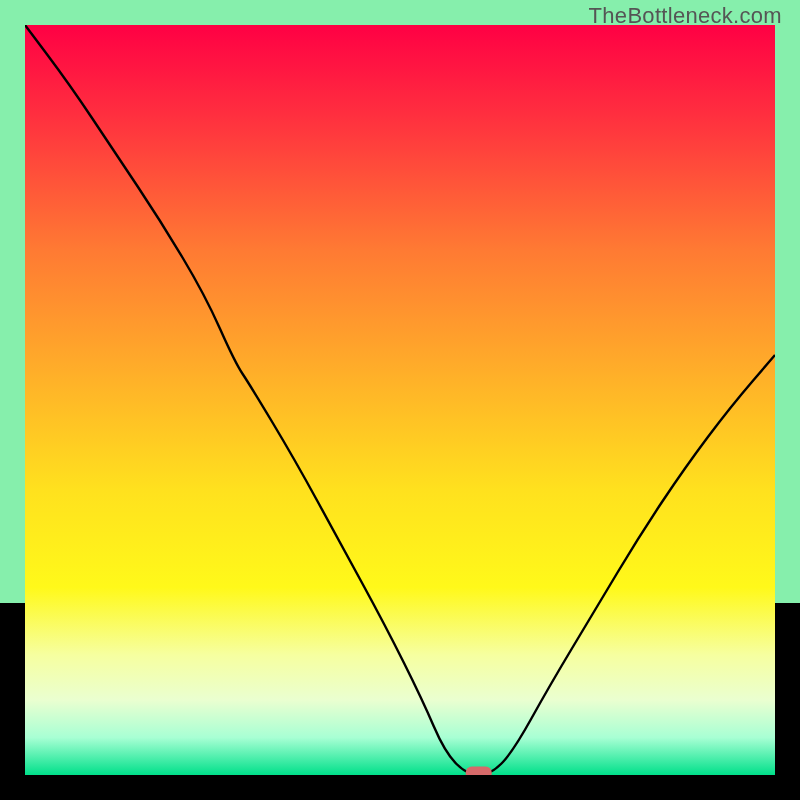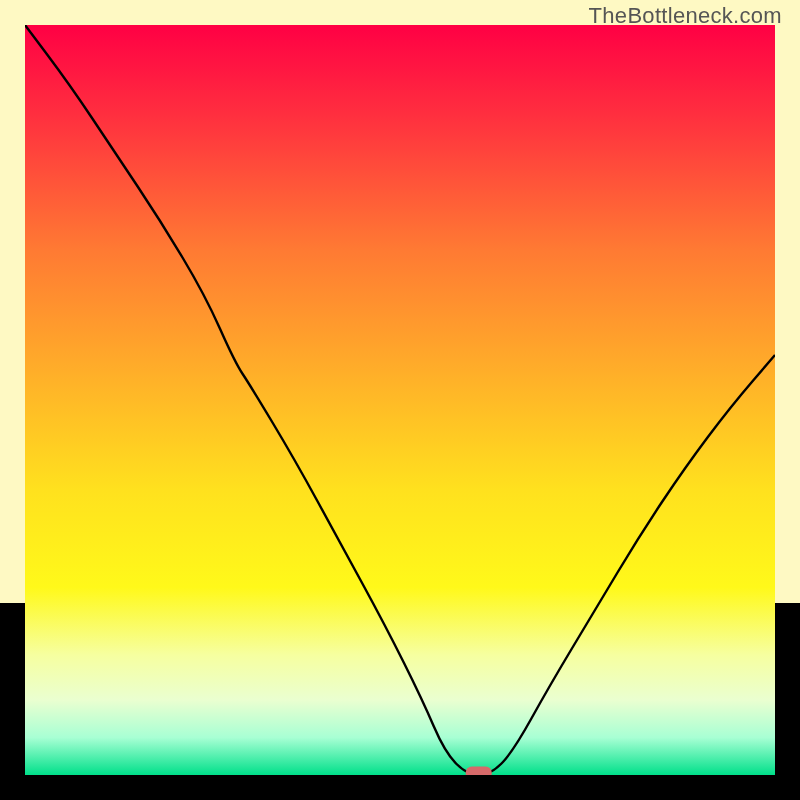--- a/index.html
+++ b/index.html
@@ -8,21 +8,21 @@
     width: 800px;
     height: 800px;
     background: #000;
     font-family: Arial, Helvetica, sans-serif;
     overflow: hidden;
   }
   .frame {
     position: relative;
     width: 800px;
     height: 603px;
-    background: #fef9c3;
+    background: #86efac;
   }
   .watermark {
     position: absolute;
     top: 3px;
     right: 18px;
     color: #555;
     font-size: 22px;
     font-weight: 500;
     letter-spacing: 0.3px;
     z-index: 5;

